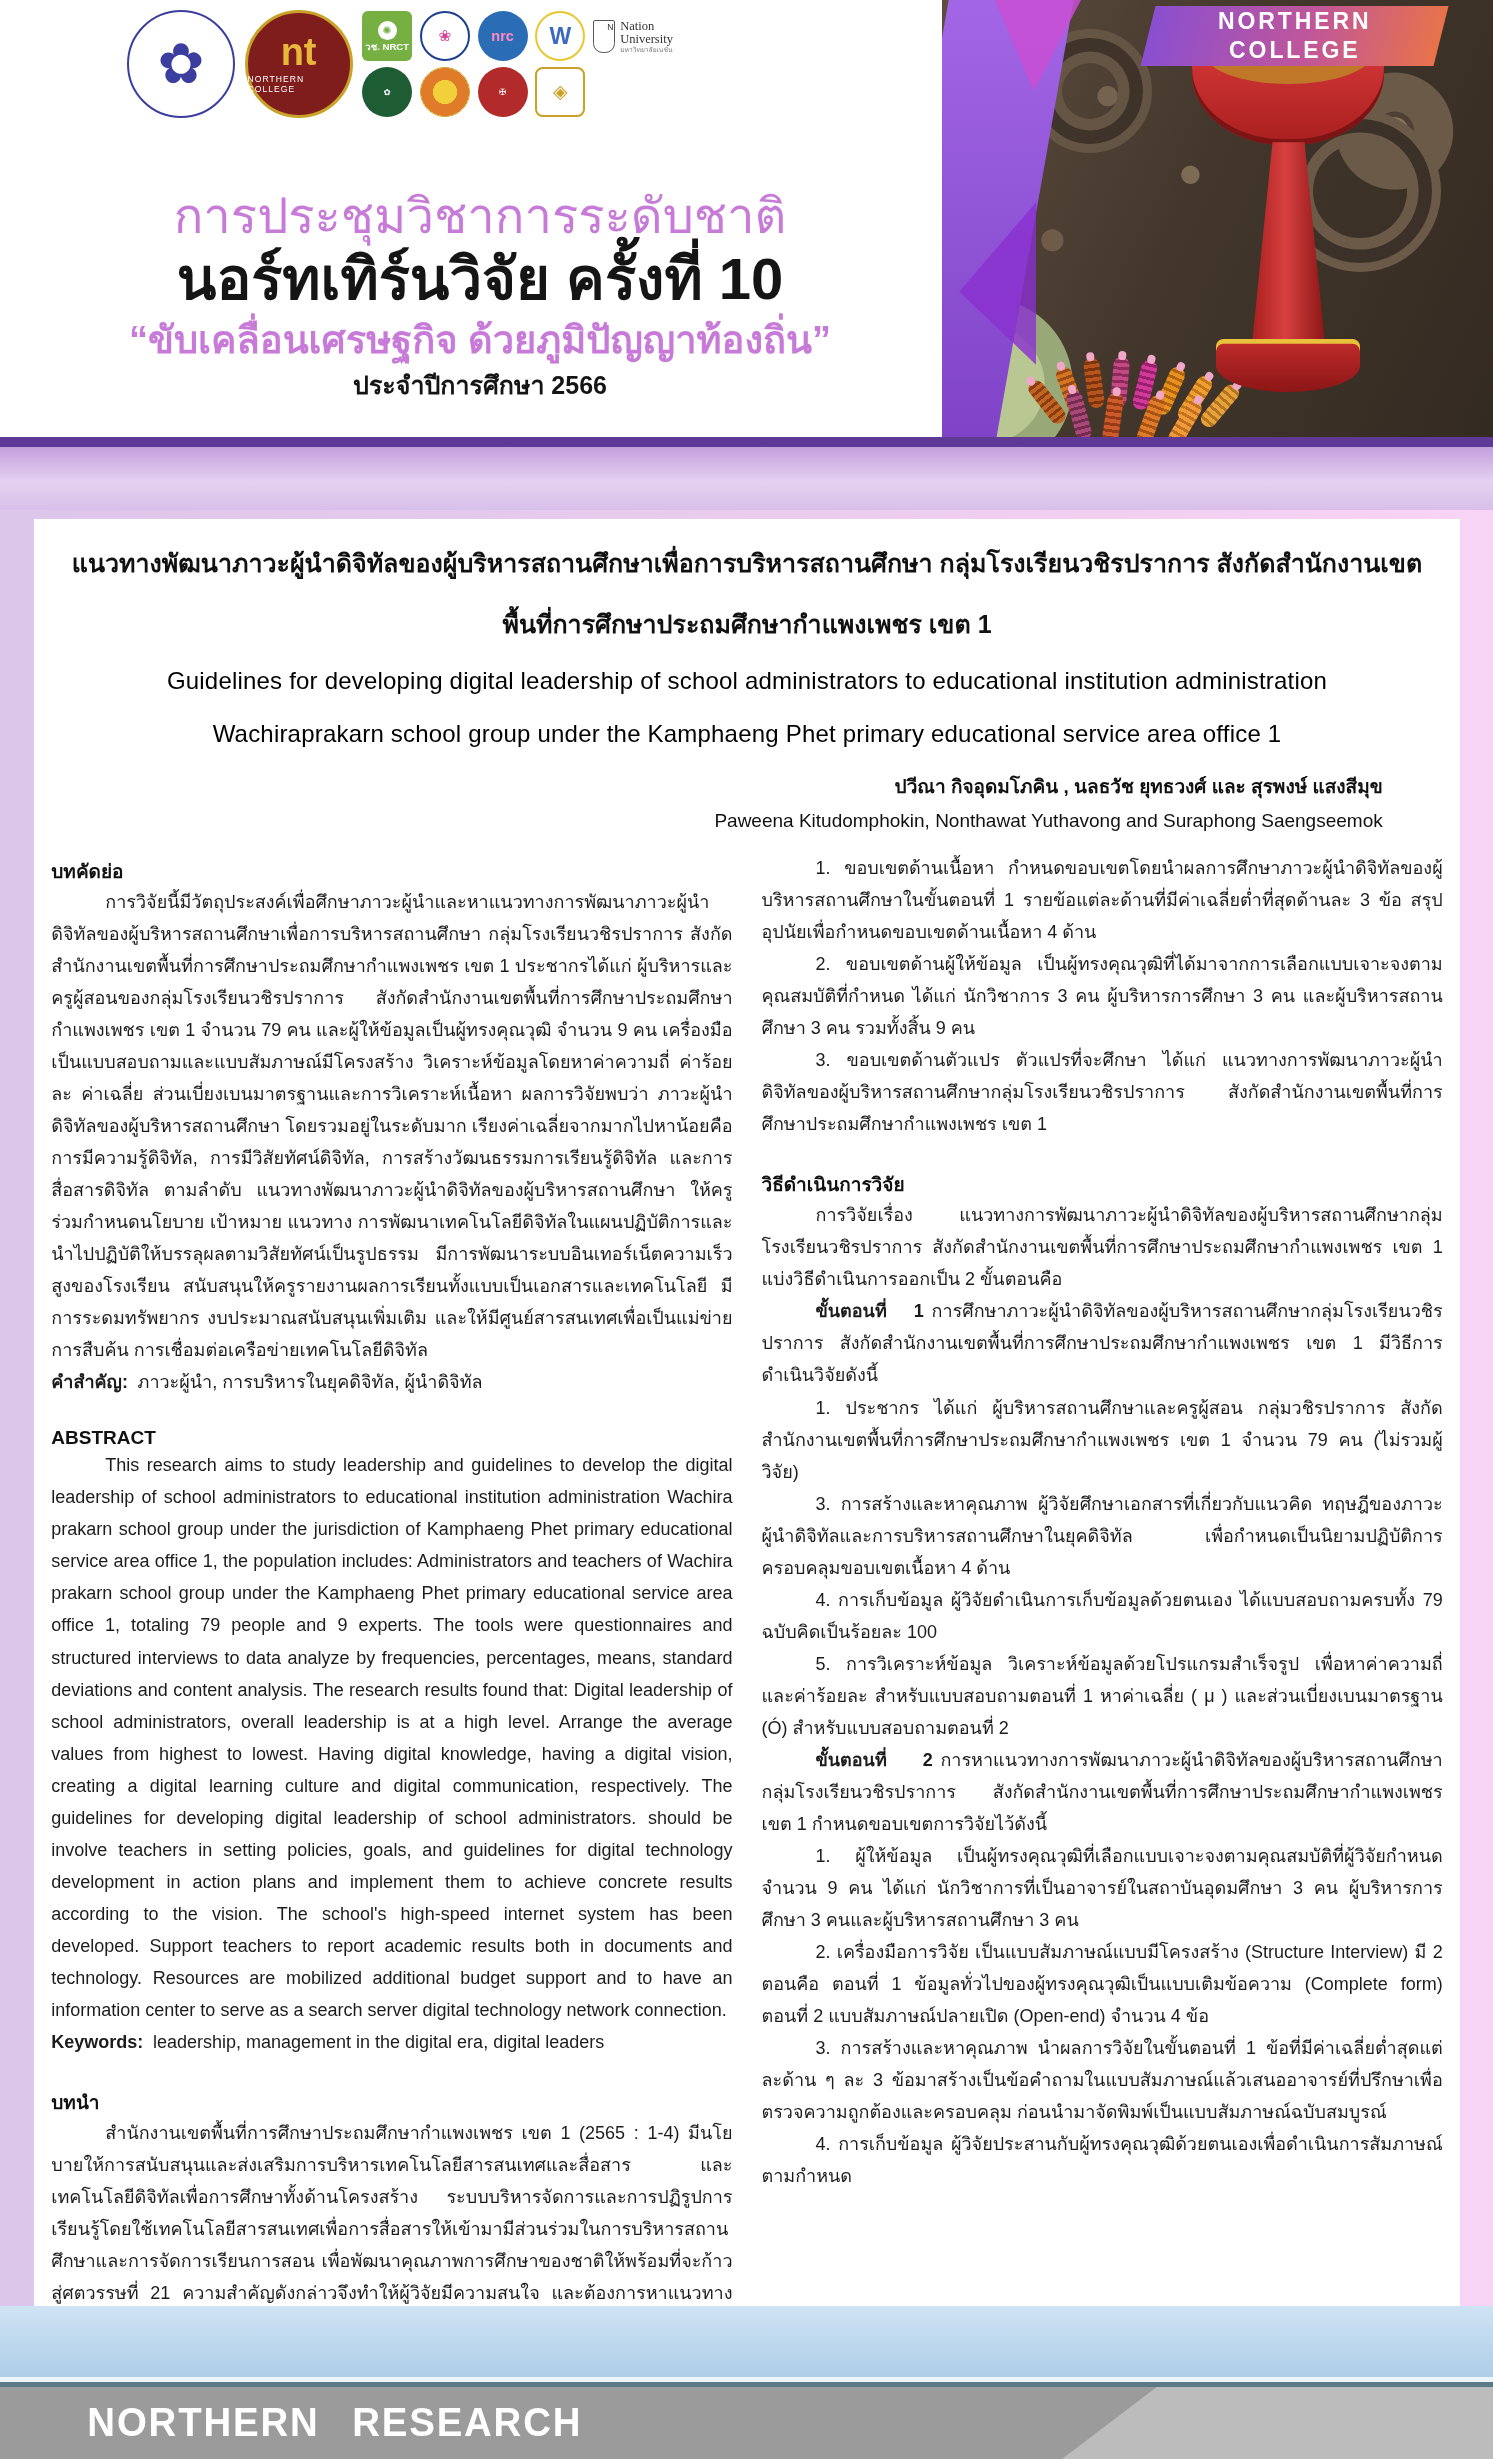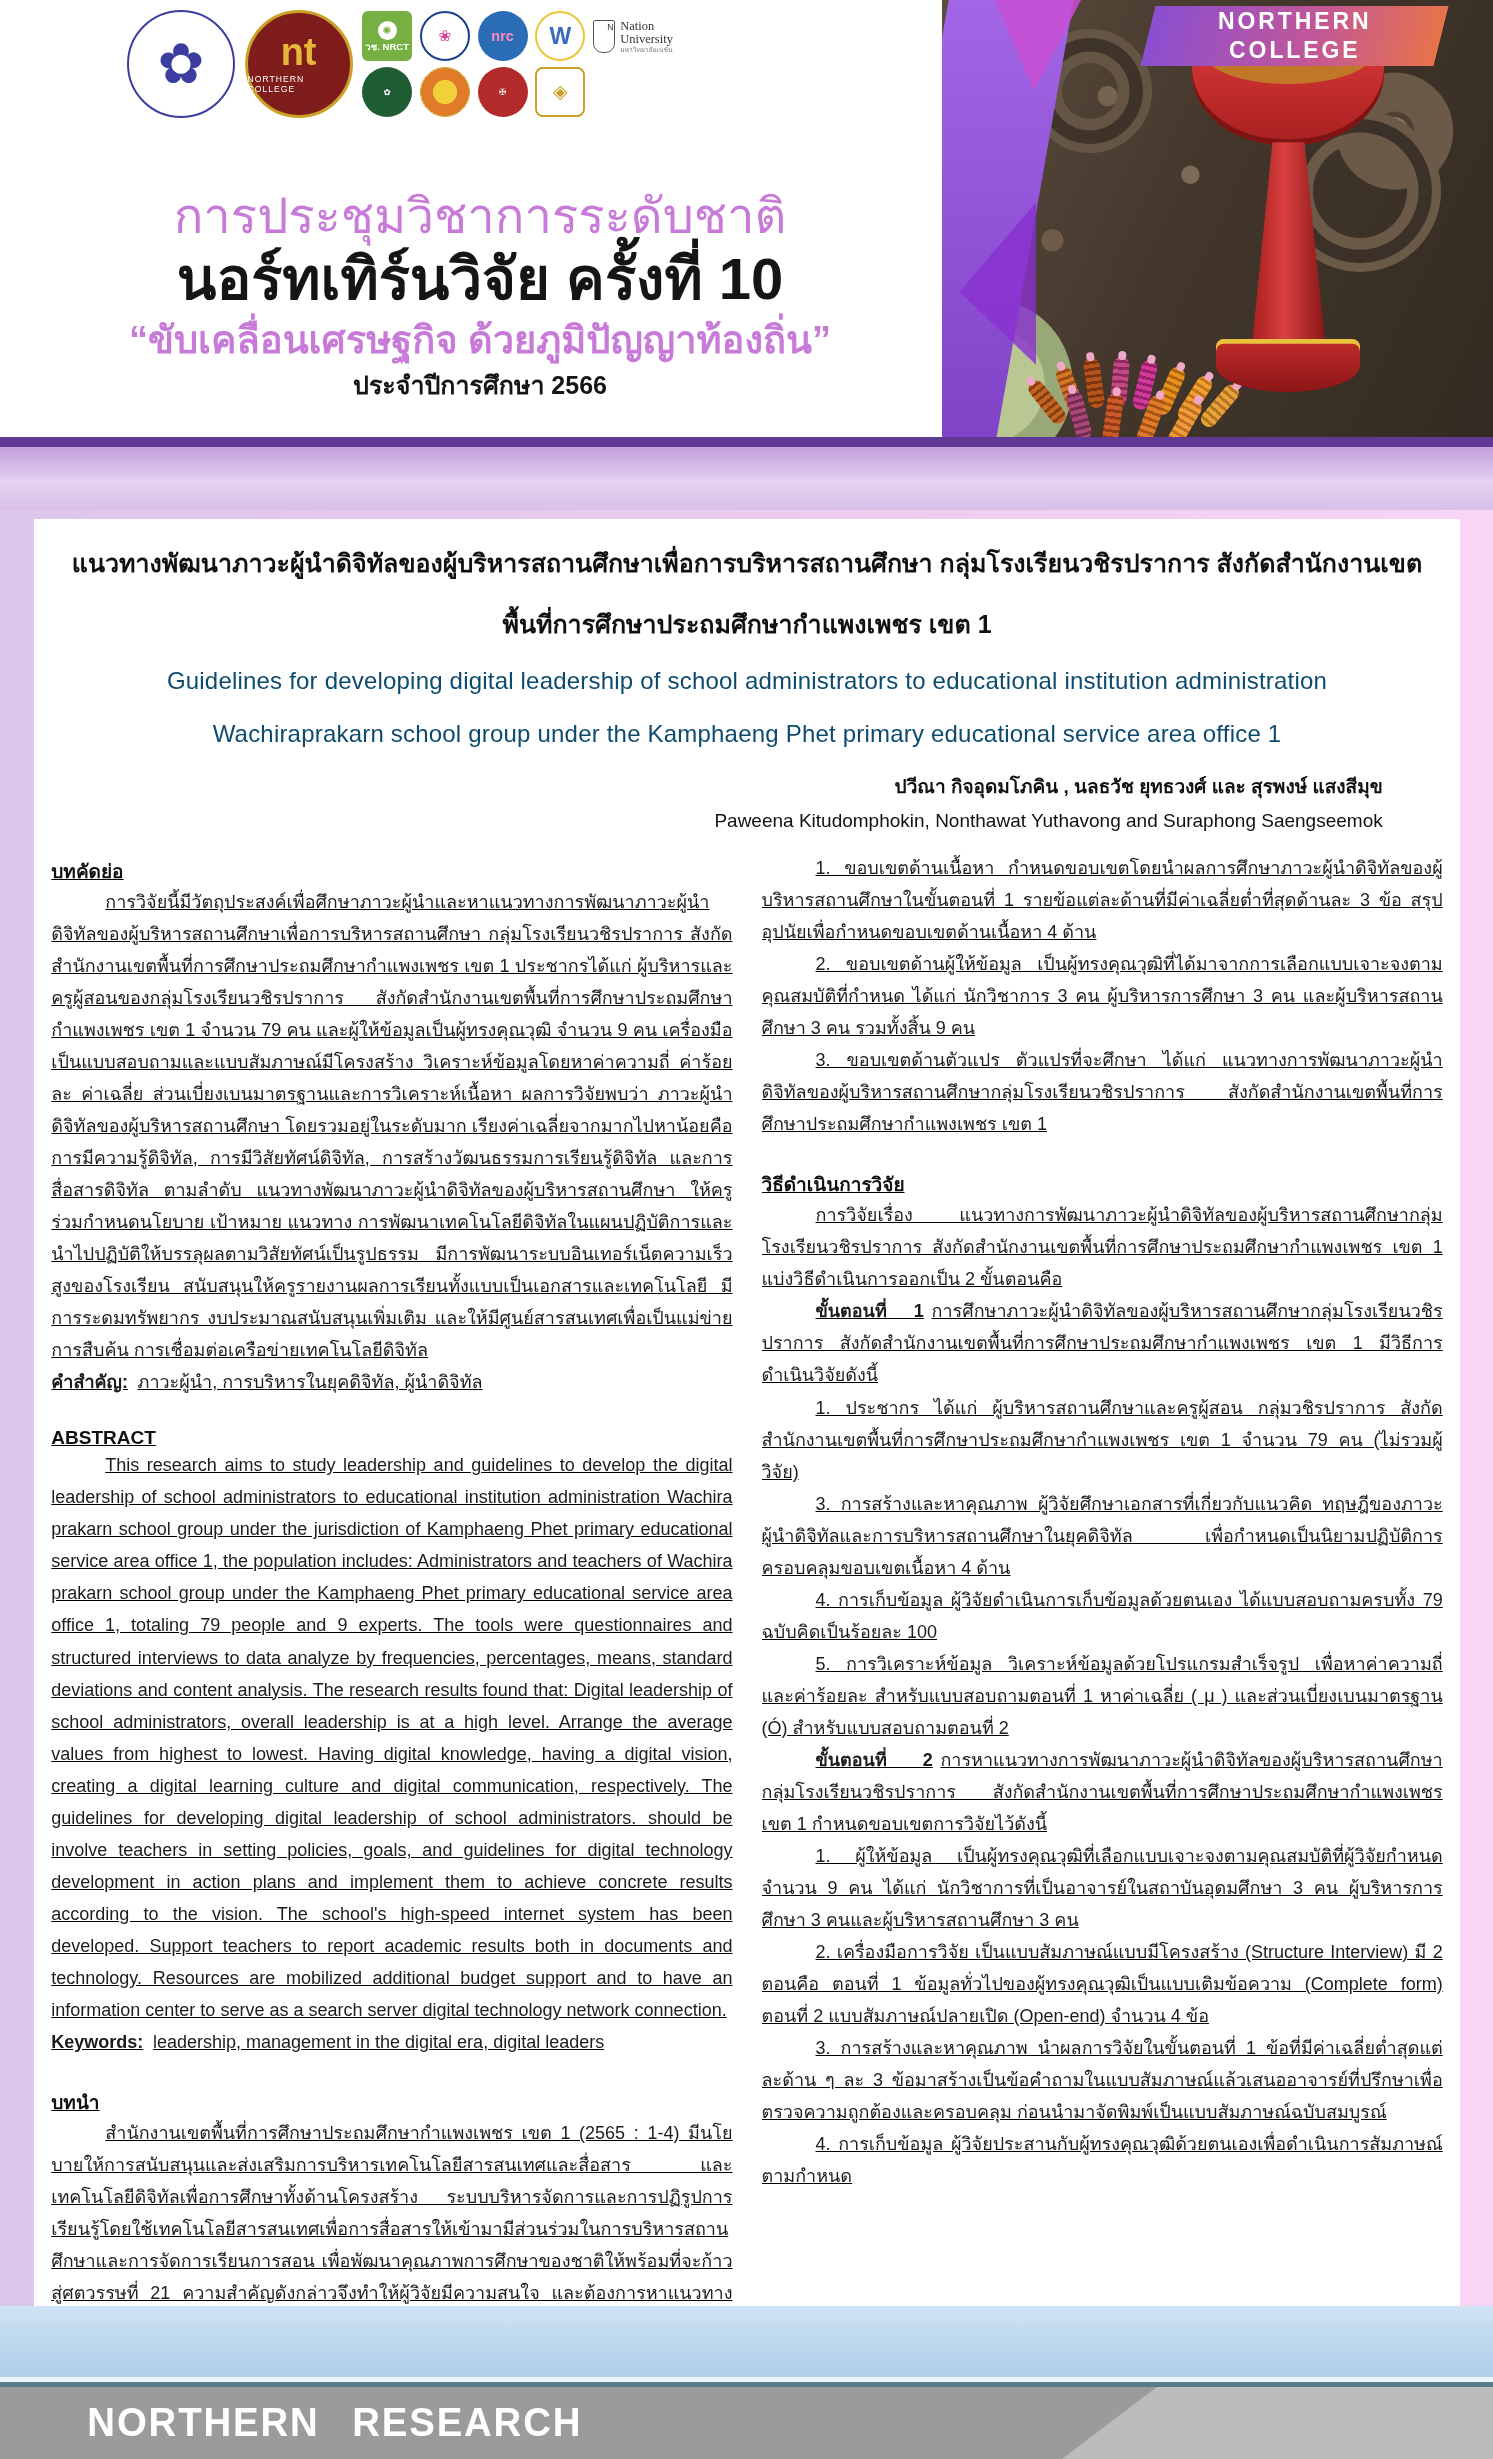--- a/index.html
+++ b/index.html
@@ -76,25 +76,25 @@
   .banner .bt{transform:skewX(14deg);color:#fff;font-weight:bold;font-size:23px;letter-spacing:2.9px;line-height:1.25;text-align:center;}
 
   
   .bar-dark{height:9.6px;background:#5e3a96;flex:0 0 auto;}
   .bar-lav{height:63px;background:linear-gradient(180deg,#c4a0dd,#e4d2f0 55%,#d8bfe9);flex:0 0 auto;}
 
   
   .main{flex:0 0 auto;background:linear-gradient(90deg,#dcc6ea 0%,#ecccee 55%,#f8d4f6 100%);padding:9.6px 34px 0 34px;height:1787px;box-sizing:content-box;}
   .card{background:#fff;height:2017px;overflow:hidden;padding:0 17.3px;box-sizing:border-box;}
   .t-th{font-size:25px;font-weight:bold;color:#111;text-align:center;line-height:2.45;margin-top:13.4px;}
-  .t-en{font-size:24px;color:#0c4a6e;text-align:center;line-height:2.2;letter-spacing:0.2px;}
+  .t-en{font-size:24px;color:#000000;text-align:center;line-height:2.2;letter-spacing:0.2px;}
   .authors{text-align:right;padding-right:60px;margin-top:9.6px;}
   .authors .a-th{font-size:19px;font-weight:bold;color:#111;line-height:1.8;}
   .authors .a-en{font-size:19px;color:#111;line-height:1.8;}
-  .cols{display:flex;gap:29px;margin-top:13.4px;text-decoration:underline;}
+  .cols{display:flex;gap:29px;margin-top:13.4px;}
   .col{flex:1 1 0;height:1470px;overflow:hidden;font-size:18px;color:#1c1c1c;text-align:justify;}
   .col h3{font-size:19px;margin:29px 0 0 0;color:#111;}
   .col h3.first{margin-top:3.8px;}
   .para{margin:0;text-indent:54px;line-height:1.78;}
   .para b.lead{margin-right:7.7px;}
   .kwline{margin:0;line-height:1.78;}
   .kwline b{margin-right:9.6px;}
 
   
   .skyband{height:71px;background:linear-gradient(180deg,#cfe3f4,#aecee8);flex:0 0 auto;}

